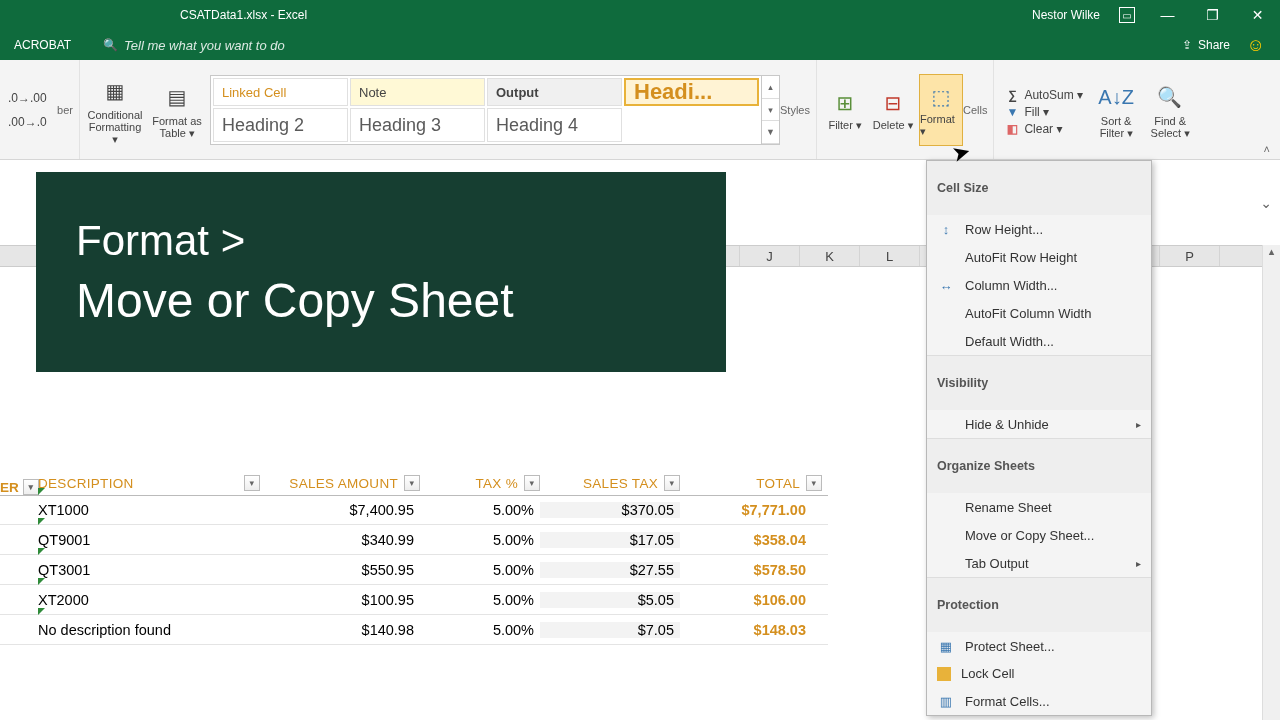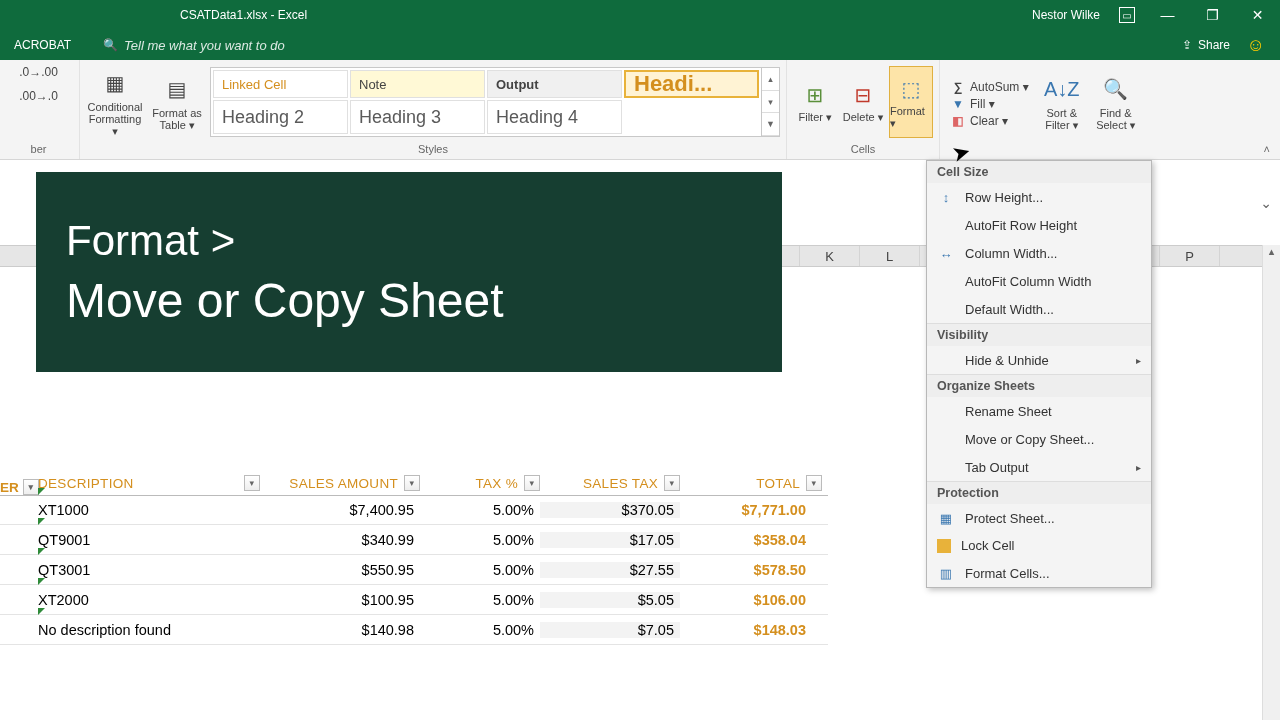--- a/index.html
+++ b/index.html
@@ -16,21 +16,21 @@
 
 .tabrow { height: 30px; background: #0f6b3d; color: #fff; display: flex; align-items: center; font-size: 12px; padding-left: 0; }
 .tabrow .tab { padding: 0 14px; height: 30px; display: flex; align-items: center; }
 .tabrow .search-icon { margin-left: 18px; margin-right: 6px; }
 .tabrow .search-text { color: rgba(255,255,255,0.85); font-style: italic; font-size: 13px; }
 .tabrow .share { position: absolute; right: 50px; display: flex; align-items: center; gap: 6px; }
 .tabrow .smiley { position: absolute; right: 15px; color: #ffcc00; font-size: 18px; }
 
 
 .ribbon { height: 100px; background: #f4f4f4; border-bottom: 1px solid #d6d6d6; display: flex; font-size: 11px; color: #444; position: relative; }
-.ribbon-group { display: flex; flex-direction: column; align-items: center; padding: 3px 6px 2px; border-right: 1px solid #e2e2e2; }
+.ribbon-group { display: flex; flex-direction: row; align-items: center; padding: 3px 6px 2px; border-right: 1px solid #e2e2e2; }
 .ribbon-group .body { flex: 1; display: flex; align-items: center; gap: 4px; }
 .ribbon-group .label { font-size: 11px; color: #666; height: 16px; display: flex; align-items: center; }
 .btn-big { display: flex; flex-direction: column; align-items: center; justify-content: center; width: 58px; height: 72px; gap: 2px; text-align: center; line-height: 1.1; }
 .btn-big .ico { width: 32px; height: 32px; display: flex; align-items: center; justify-content: center; font-size: 20px; }
 
 
 .num-frag { width: 80px; padding-left: 4px; }
 .num-frag .deci { display: flex; gap: 4px; font-size: 12px; color: #444; }
 .num-frag .deci span { border: 1px solid transparent; padding: 1px 3px; }
 
@@ -58,41 +58,41 @@
 .collapse { position: absolute; right: 10px; bottom: 4px; font-size: 11px; color: #666; }
 
 
 .formula-collapse { position: absolute; right: 8px; top: 195px; font-size: 14px; color: #666; }
 
 
 .col-headers { position: absolute; top: 245px; left: 0; right: 0; height: 22px; background: #e6e6e6; border-top: 1px solid #ccc; border-bottom: 1px solid #ccc; display: flex; }
 .col-headers .col { border-right: 1px solid #d4d4d4; text-align: center; font-size: 13px; color: #444; line-height: 22px; }
 
 
-.banner { position: absolute; top: 172px; left: 36px; width: 746px; height: 200px; background: #163e31; color: #fff; padding: 26px 30px; display: flex; flex-direction: column; justify-content: center; }
+.banner { position: absolute; top: 172px; left: 36px; width: 690px; height: 200px; background: #163e31; color: #fff; padding: 26px 40px; display: flex; flex-direction: column; justify-content: center; }
 .banner .l1 { font-size: 42px; font-weight: 400; }
 .banner .l2 { font-size: 48px; font-weight: 400; margin-top: 8px; }
 
 
 .data-table { position: absolute; top: 467px; left: 0; width: 828px; font-size: 14.5px; }
 .dt-head { display: flex; height: 28px; align-items: flex-end; }
 .dt-head .hc { color: #d48f1e; font-weight: 400; font-size: 13.5px; letter-spacing: 0.3px; display: flex; align-items: flex-end; gap: 6px; padding-bottom: 4px; }
 .dt-head .hc .filt, .err-frag .filt { width: 16px; height: 16px; border: 1px solid #bbb; display: flex; align-items: center; justify-content: center; font-size: 9px; color: #666; background: linear-gradient(#fff, #eee); }
 .err-frag { position: absolute; left: 0; display: flex; align-items: center; gap: 4px; color: #d48f1e; font-weight: 600; font-size: 13.5px; }
 .dt-row { display: flex; height: 30px; align-items: center; border-bottom: 1px solid #e4e4e4; }
 .dt-row.first { border-top: 1px solid #bbb; }
 .dt-row .c { padding: 0 6px; }
 .green-tri { width: 0; height: 0; border-left: 7px solid #2f8b3a; border-bottom: 7px solid transparent; position: absolute; margin-top: -14px; }
 .total-col { color: #d48f1e; font-weight: 700; text-align: right; }
 .taxcell { background: #f3f3f3; }
 .right { text-align: right; }
 
 
 .format-menu { position: absolute; top: 160px; left: 926px; width: 226px; background: #f4f4f4; border: 1px solid #b8b8b8; box-shadow: 2px 2px 6px rgba(0,0,0,0.25); font-size: 13px; color: #333; }
-.format-menu .sect { background: #eee; color: #555; font-weight: 600; padding: 4px 10px; font-size: 12.5px; border-top: 1px solid #ddd; }
+.format-menu .sect { background: #eee; color: #555; font-weight: 600; padding: 20px 10px; font-size: 12.5px; border-top: 1px solid #ddd; }
 .format-menu .item { display: flex; align-items: center; padding: 6px 10px 6px 10px; gap: 10px; }
 .format-menu .item .mi-ico { width: 18px; height: 16px; display: flex; align-items: center; justify-content: center; font-size: 13px; color: #3a77b0; }
 .format-menu .item .arrow { margin-left: auto; font-size: 10px; color: #555; }
 .cursor-arrow { position: absolute; top: 140px; left: 952px; font-size: 22px; color: #000; pointer-events: none; transform: rotate(-15deg); }
 
 .scroll-v { position: absolute; right: 0; top: 245px; bottom: 0; width: 18px; background: #f0f0f0; border-left: 1px solid #ddd; }
 .scroll-v .up { position: absolute; top: 0; width: 100%; text-align: center; font-size: 11px; color: #666; }
 </style>
 </head>
 <body>

